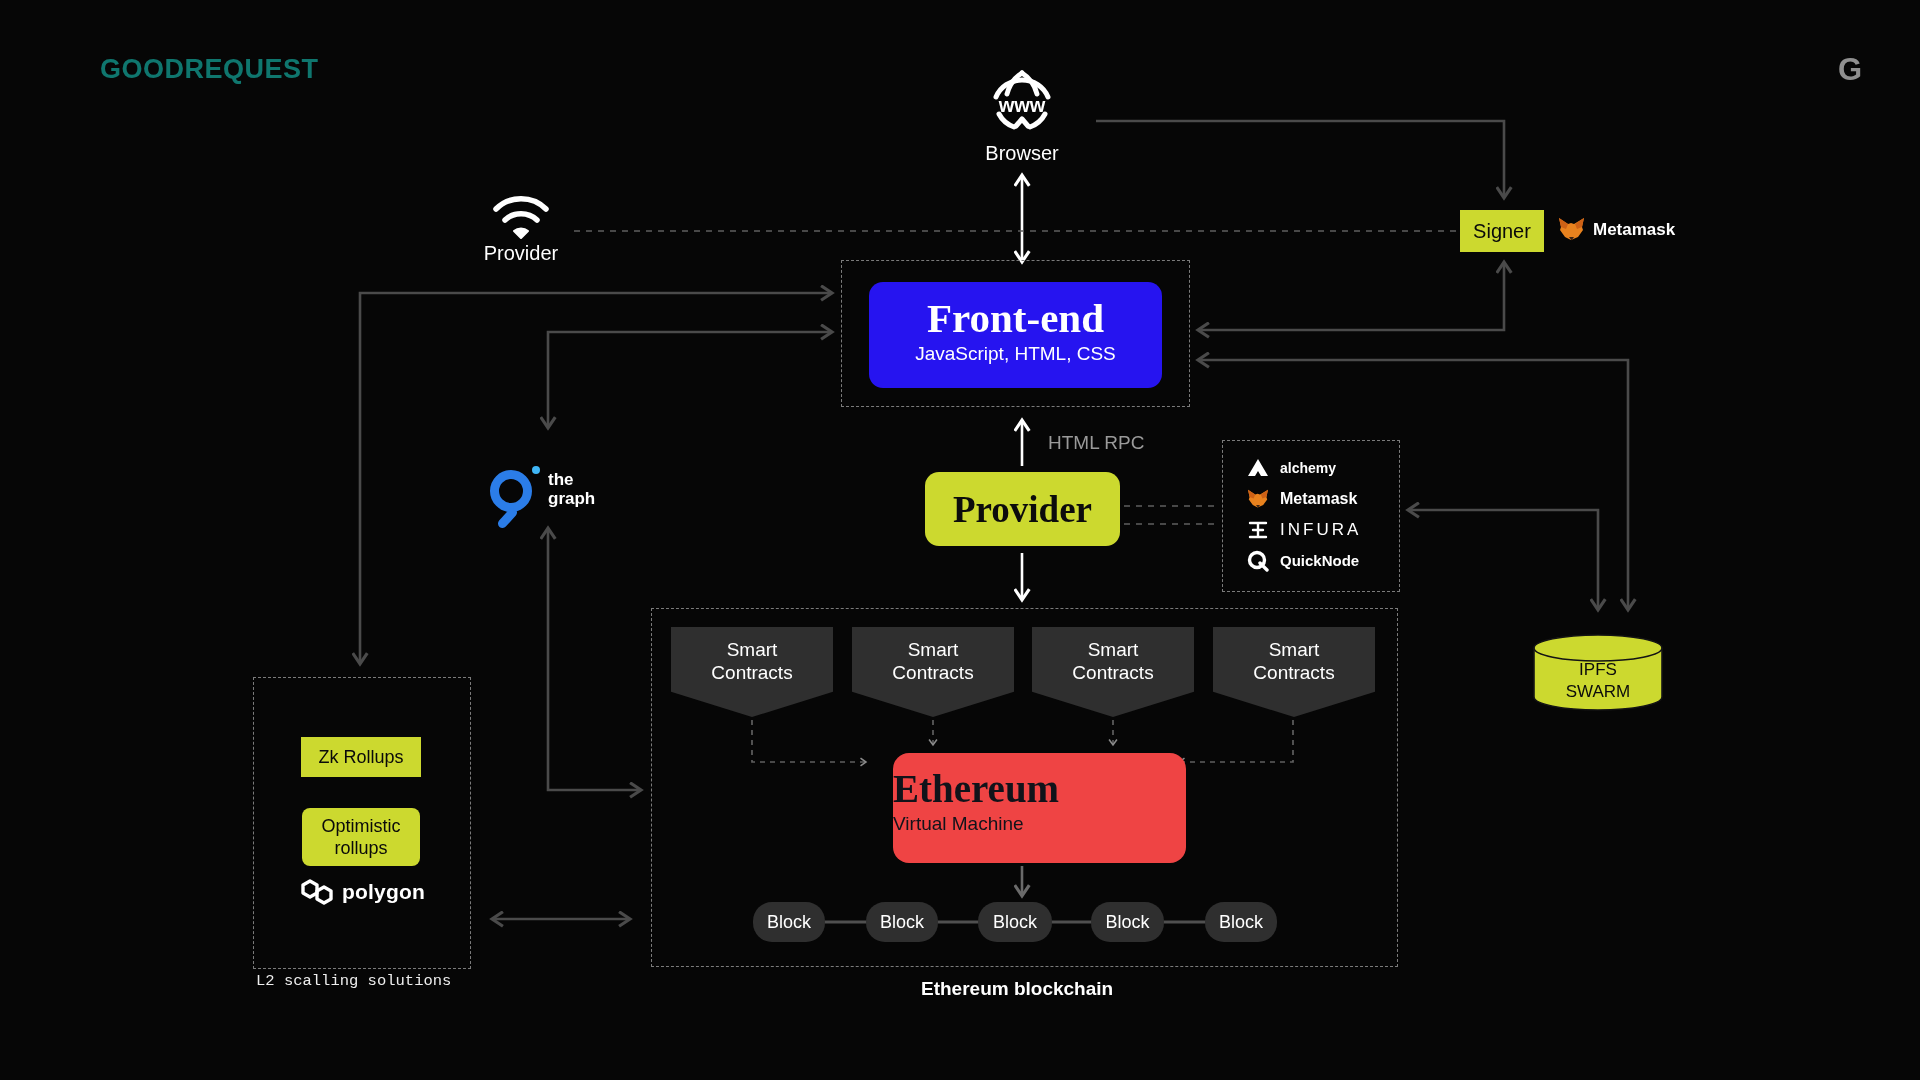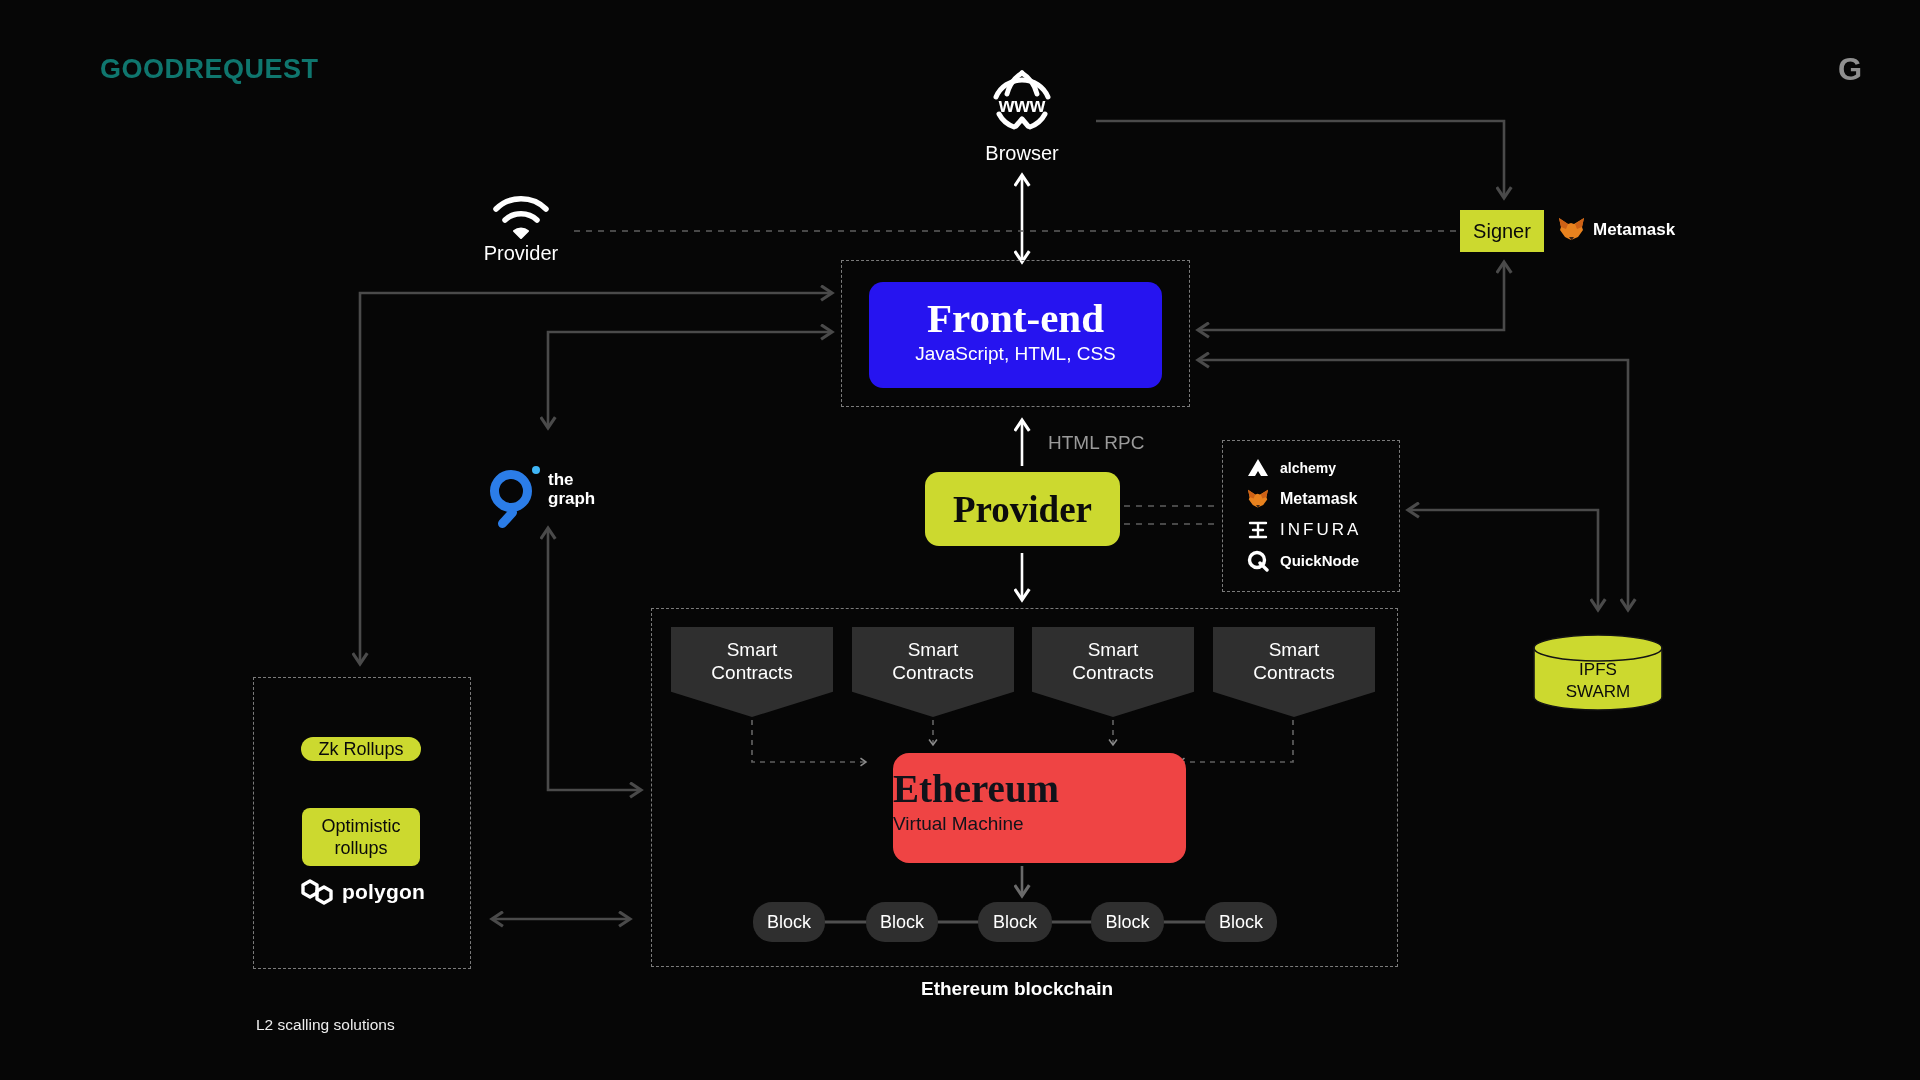--- a/index.html
+++ b/index.html
@@ -232,23 +232,23 @@
     <div class="s">Virtual Machine</div>
   </div>
 
   <div class="block" style="left:753px;width:72px;">Block</div>
   <div class="block" style="left:866px;width:72px;">Block</div>
   <div class="block" style="left:978px;width:74px;">Block</div>
   <div class="block" style="left:1091px;width:73px;">Block</div>
   <div class="block" style="left:1205px;width:72px;">Block</div>
 
   <div class="abs caption-bold" style="left:921px;top:978px;">Ethereum blockchain</div>
-  <div class="abs caption-sm" style="left:256px;top:1016px;">L2 scalling solutions</div>
-
-  <div class="abs lime-btn" style="left:301px;top:737px;width:120px;height:24px;border-radius:12px;font-size:18px;">Zk Rollups</div>
+  <div class="abs caption-sm" style="left:256px;top:972px;font-family:Liberation Mono, monospace;">L2 scalling solutions</div>
+
+  <div class="abs lime-btn" style="left:301px;top:737px;width:120px;height:40px;border-radius:0;font-size:18px;">Zk Rollups</div>
   <div class="abs lime-btn" style="left:302px;top:808px;width:118px;height:58px;border-radius:8px;font-size:18px;line-height:22px;padding:0 4px;box-sizing:border-box;">Optimistic rollups</div>
   <div class="abs polygon-row" style="left:300px;top:878px;">
     <svg width="34" height="28" viewBox="0 0 34 28">
       <path d="M10,3 L17,7 V15 L10,19 L3,15 V7 Z" fill="none" stroke="#fff" stroke-width="3.4" stroke-linejoin="round"></path>
       <path d="M24,9 L31,13 V21 L24,25 L17,21 V13 Z" fill="none" stroke="#fff" stroke-width="3.4" stroke-linejoin="round"></path>
     </svg>
     <span class="polygon-name">polygon</span>
   </div>
 
 </div>

